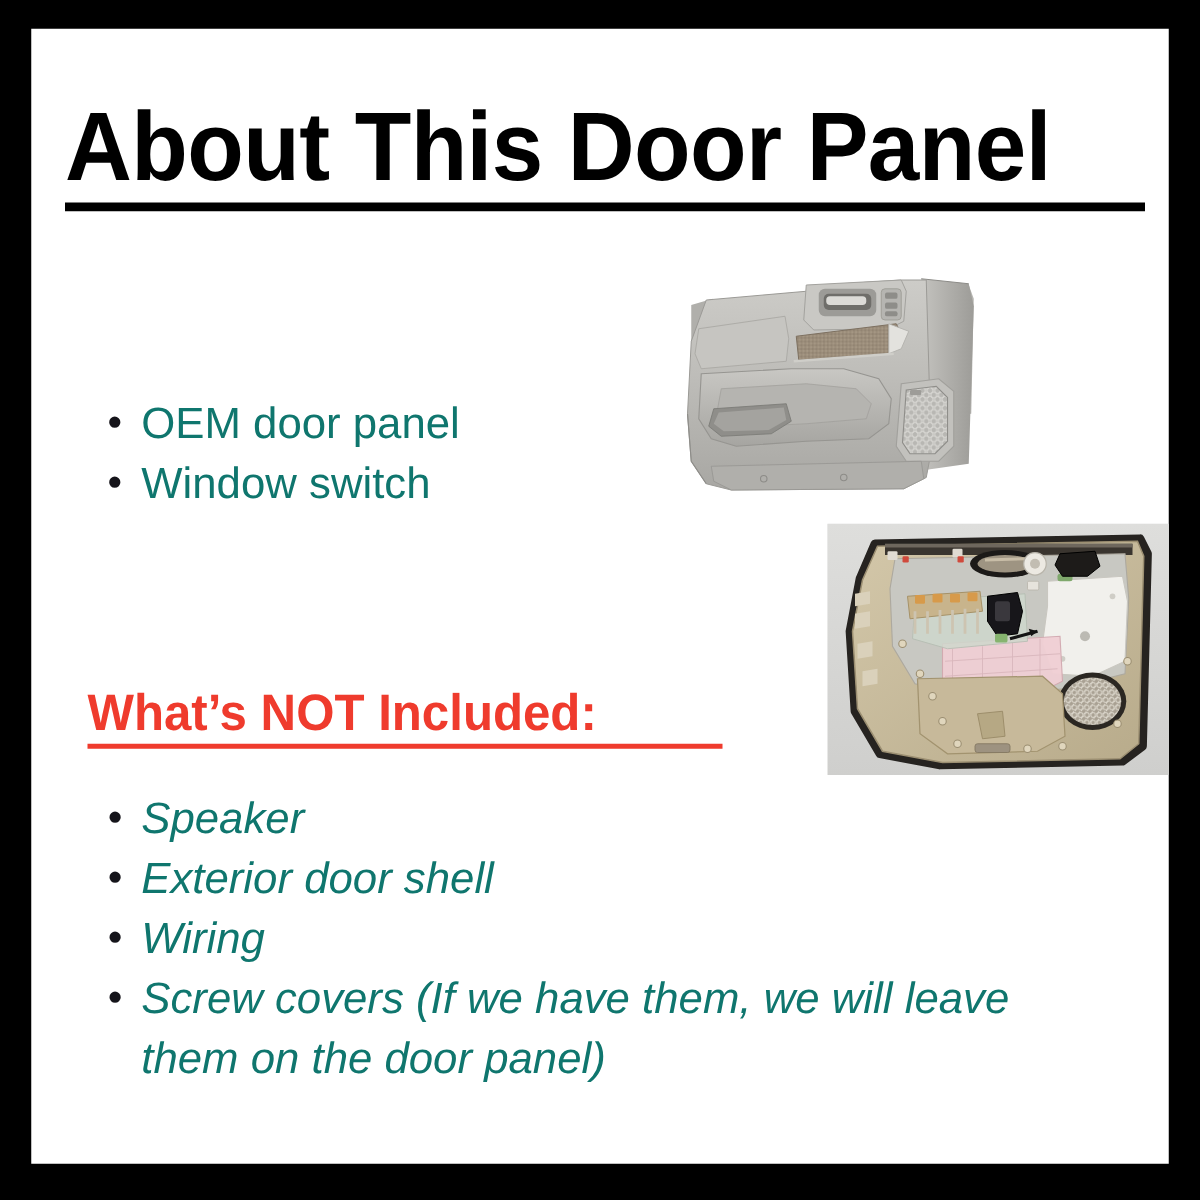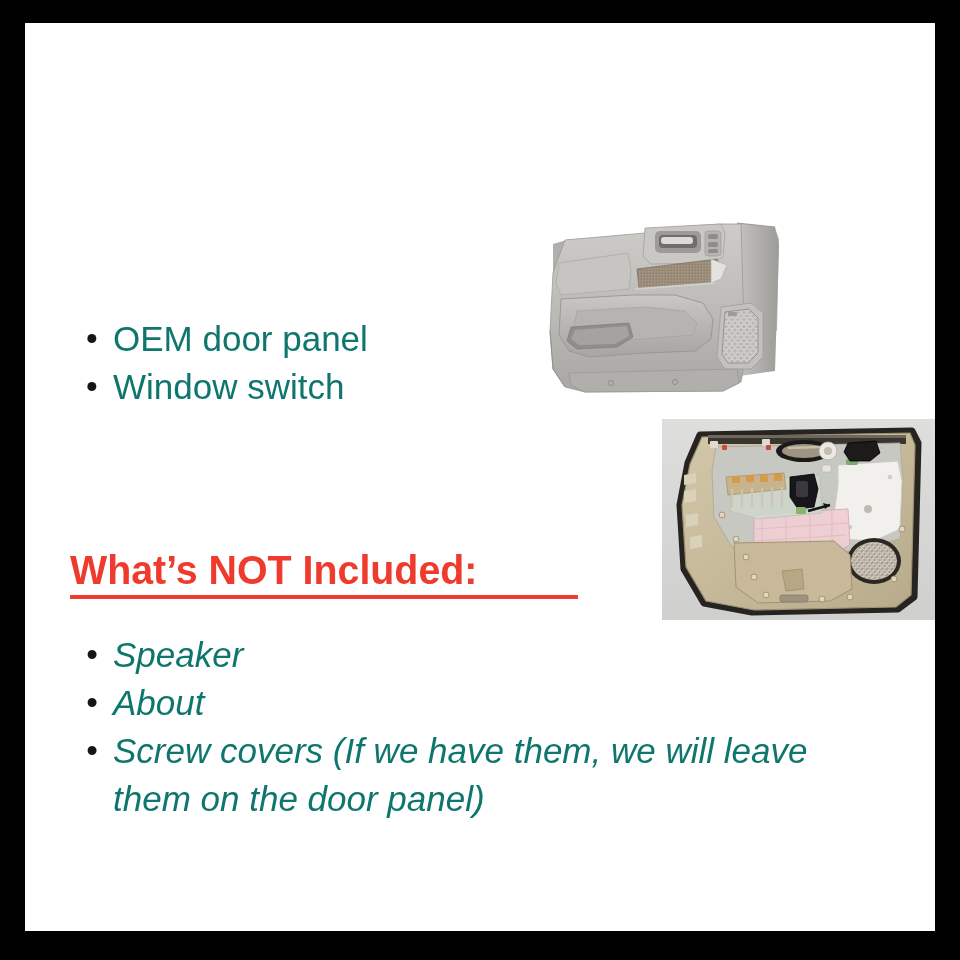--- a/index.html
+++ b/index.html
@@ -150,35 +150,40 @@
   }
 
   .svg-fill { display: block; width: 100%; height: 100%; }
 </style>
 </head>
 <body>
 
 <div id="frame">
   <div id="canvas">
 
+    <div id="title-block">
+      <div id="page-title">About This Door Panel</div>
+      <div id="title-rule"></div>
+    </div>
 
 
     <ul class="bullets" id="included-list">
       <li>OEM door panel</li>
       <li>Window switch</li>
     </ul>
 
     <div class="section-heading" id="not-included-heading">
       <div class="heading-text">What’s NOT Included:</div>
       <div class="heading-rule"></div>
     </div>
 
     <ul class="bullets" id="not-included-list">
       <li>Speaker</li>
-      <li>About</li>
+      <li>Exterior door shell</li>
+      <li>Wiring</li>
       <li>Screw covers (If we have them, we will leave them on the door panel)</li>
     </ul>
 
     <div id="photo-front">
       <svg class="svg-fill" viewBox="0 0 270 196" preserveAspectRatio="xMidYMid meet">
         <defs>
           <linearGradient id="gPanel" x1="0" y1="0" x2="0" y2="1">
             <stop offset="0%" stop-color="#cdccc8"></stop>
             <stop offset="45%" stop-color="#bebdb9"></stop>
             <stop offset="100%" stop-color="#a8a7a3"></stop>

